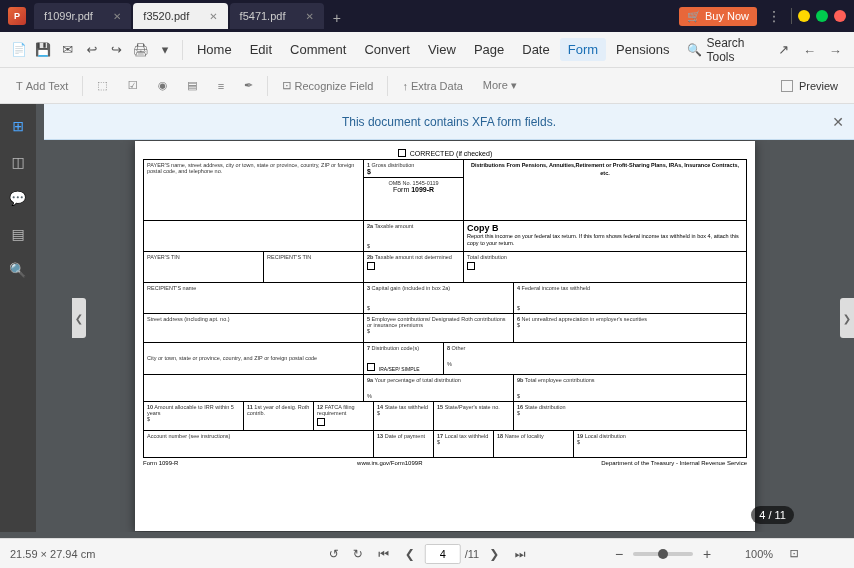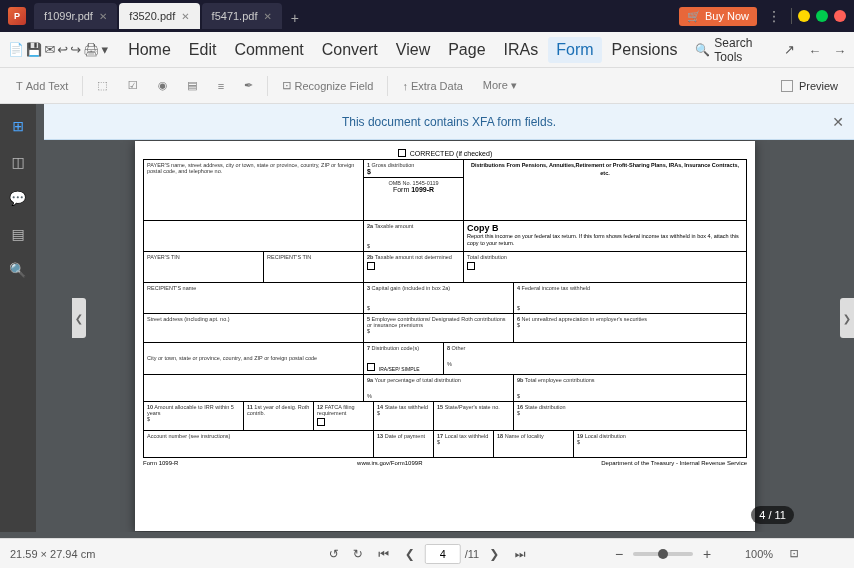--- a/index.html
+++ b/index.html
@@ -16,21 +16,21 @@
     }
     .tab {
       display: flex;
       align-items: center;
       height: 26px;
       padding: 8px 10px;
       background: #2d2d44;
       color: #ccc;
       font-size: 11px;
       border-radius: 4px 4px 0 0;
-      gap: 6px;
+      gap: 20px;
       cursor: pointer;
     }
     .tab.active {
       background: #f0f0f0;
       color: #333;
     }
     .tab-close {
       font-size: 10px;
       color: #888;
       cursor: pointer;
@@ -75,21 +75,21 @@
       height: 36px;
       background: #f5f5f5;
       display: flex;
       align-items: center;
       padding: 0 8px;
       gap: 2px;
       border-bottom: 1px solid #ddd;
     }
     .menu-item {
       padding: 4px 8px;
-      font-size: 16px;
+      font-size: 13px;
       color: #333;
       cursor: pointer;
       border-radius: 3px;
     }
     .menu-item.active {
       background: #e3eef9;
       color: #1a6fb5;
     }
     .menu-separator { width: 1px; height: 20px; background: #ddd; margin: 0 4px; }
     .menu-icon-btn {
@@ -461,21 +461,21 @@
   <div class="menu-icon-btn">↪</div>
   <div class="menu-icon-btn">🖨</div>
   <div class="menu-icon-btn">▾</div>
   <div class="menu-separator"></div>
   <div class="menu-item">Home</div>
   <div class="menu-item">Edit</div>
   <div class="menu-item">Comment</div>
   <div class="menu-item">Convert</div>
   <div class="menu-item">View</div>
   <div class="menu-item">Page</div>
-  <div class="menu-item">IRAs</div>
+  <div class="menu-item">Date</div>
   <div class="menu-item active">Form</div>
   <div class="menu-item">Pensions</div>
   <div class="menu-right">
     <div class="search-tools-btn">
       <span>🔍</span>
       <span>Search Tools</span>
     </div>
     <div class="menu-icon-btn">↗</div>
     <div class="menu-icon-btn">←</div>
     <div class="menu-icon-btn">→</div>

